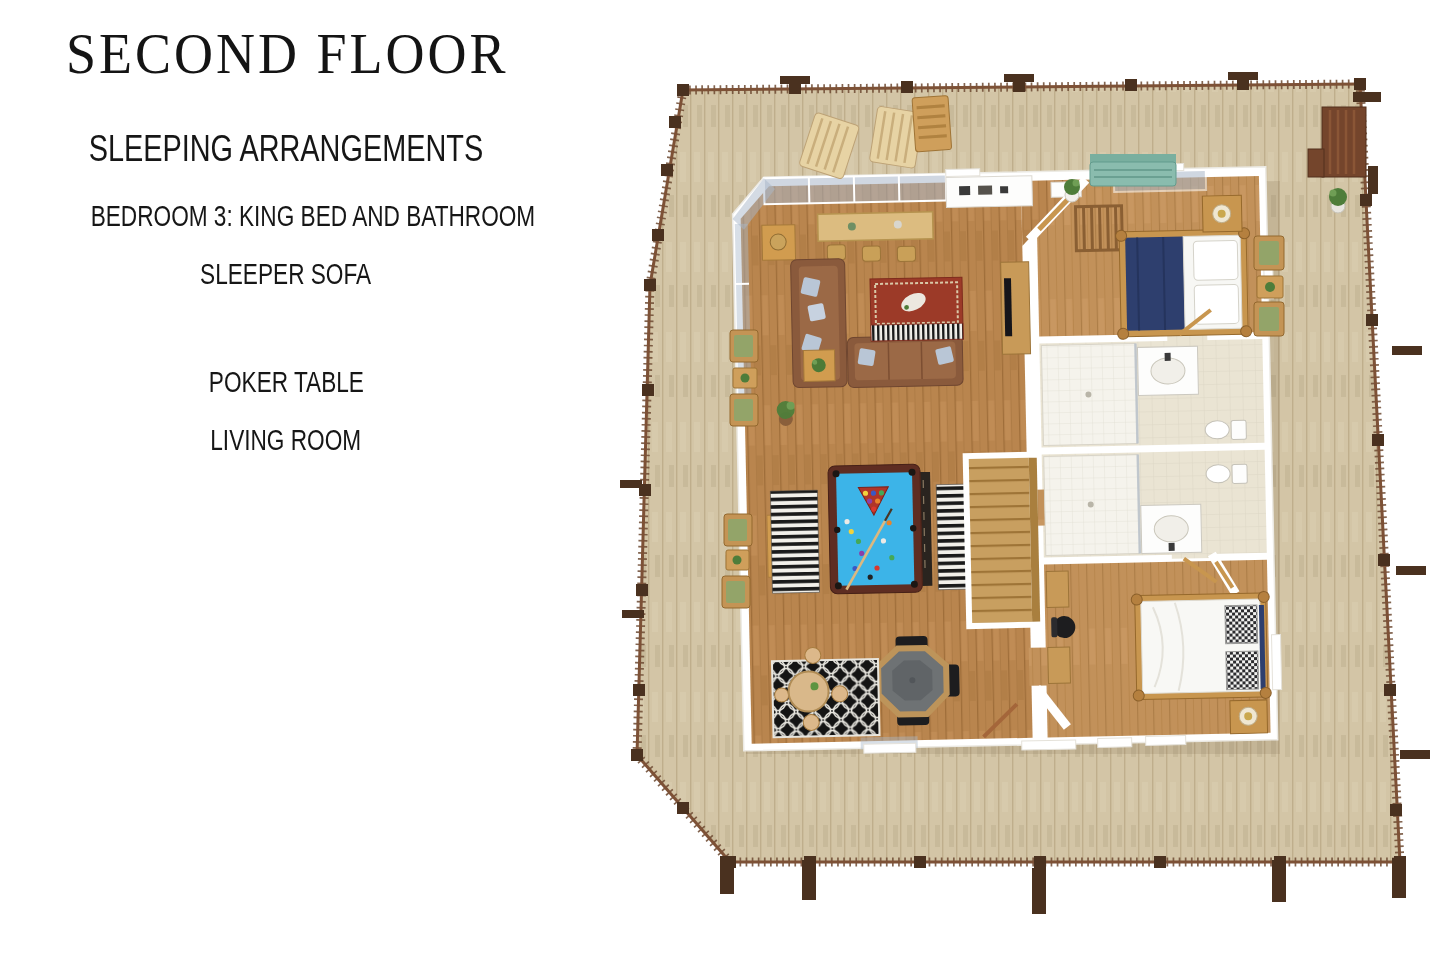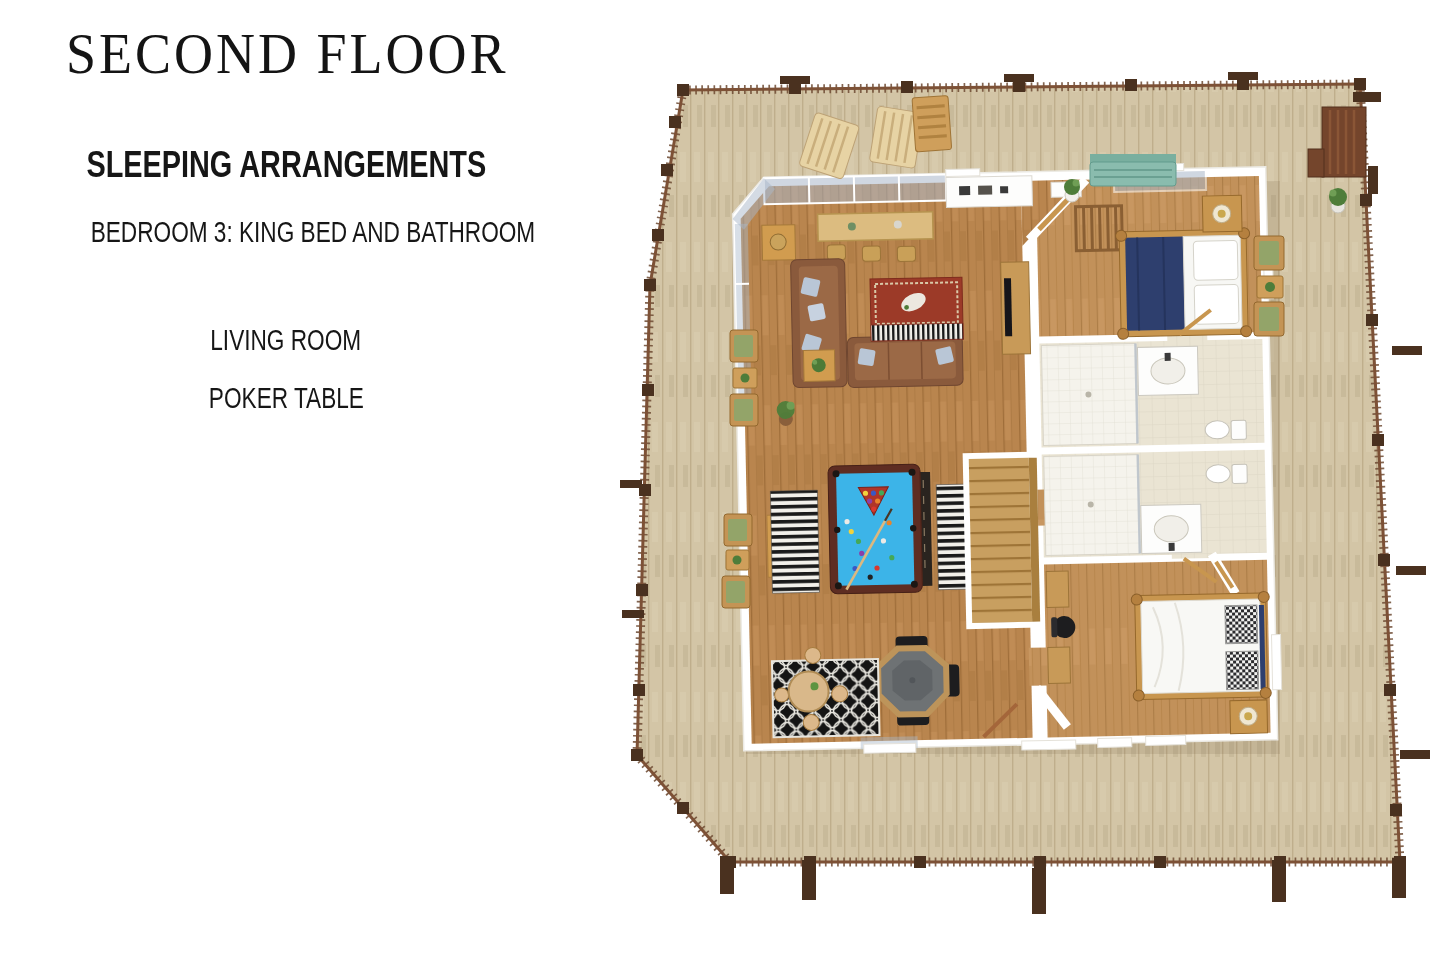--- a/index.html
+++ b/index.html
@@ -3,41 +3,42 @@
 <meta charset="utf-8">
 <style>
   html,body{margin:0;padding:0}
   body{width:1440px;height:960px;position:relative;background:#fff;overflow:hidden;
        font-family:"Liberation Sans",sans-serif;color:#161616}
   .panel{position:absolute;left:28px;top:14px;width:516px;text-align:center}
   .title{font-family:"Liberation Serif",serif;font-weight:400;font-size:54px;
          letter-spacing:3px;text-align:left;margin:8px 0 0 38px;white-space:nowrap;
          transform:scaleY(1.04);transform-origin:left top;color:#141414}
   .cond{display:inline-block;white-space:nowrap;transform:scale(.78,1);transform-origin:center}
-  .sleep-head{margin-top:62px;font-size:37px;font-weight:700;line-height:1}
+  .sleep-head{margin-top:46px;font-size:37px;font-weight:400;line-height:1}
   .sleep-item,.feat-item{font-size:29px;font-weight:400;line-height:58px}
   .sleep-list{margin-top:20px}
   .features{margin-top:50px}
   .plan{position:absolute;left:620px;top:50px;width:820px;height:905px}
   .wallF{fill:var(--c-wall,#ffffff)}
 </style>
 </head>
 <body>
 
 <div class="panel">
   <div class="title">SECOND FLOOR</div>
   <div class="sleep-head">
     <span class="cond">SLEEPING ARRANGEMENTS</span>
   </div>
   <div class="sleep-list">
     <div class="sleep-item"><span class="cond">BEDROOM 3: KING BED AND BATHROOM</span></div>
+    <div class="sleep-item"><span class="cond">SLEEPER SOFA</span></div>
   </div>
   <div class="features">
+    <div class="feat-item"><span class="cond">POKER TABLE</span></div>
     <div class="feat-item"><span class="cond">LIVING ROOM</span></div>
-    <div class="feat-item"><span class="cond">POKER TABLE</span></div>
   </div>
 </div>
 
 <div class="plan">
 <svg viewBox="0 0 820 905" width="820" height="905">
   <defs>
     <pattern id="deckP" width="14" height="90" patternUnits="userSpaceOnUse">
       <rect width="14" height="90" style="fill:var(--c-deck,#d3c5a6)"></rect>
       <rect width="1.4" height="90" fill="#bfae8c"></rect>
       <rect x="4" y="12" width="6" height="30" fill="#dbcfb2" opacity=".5"></rect>

